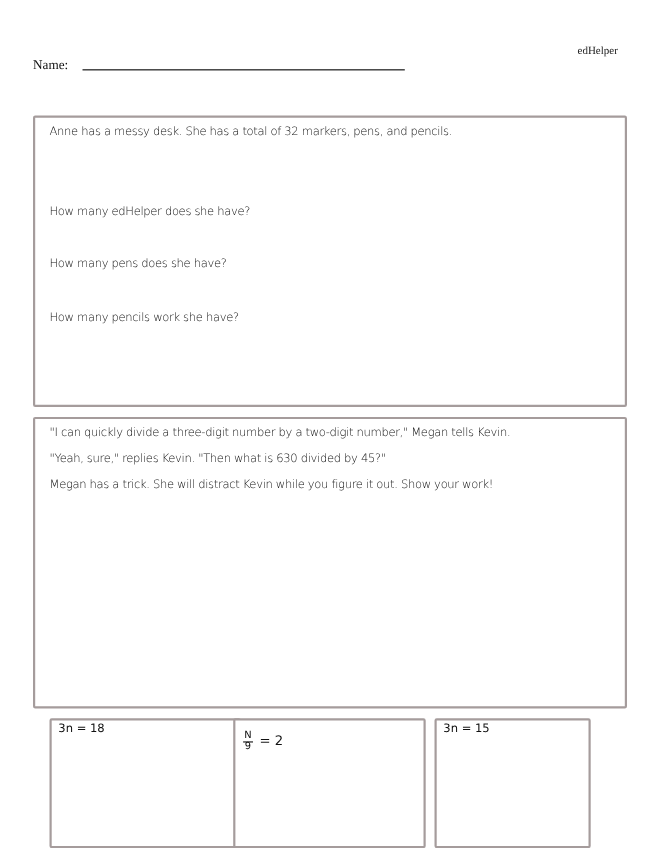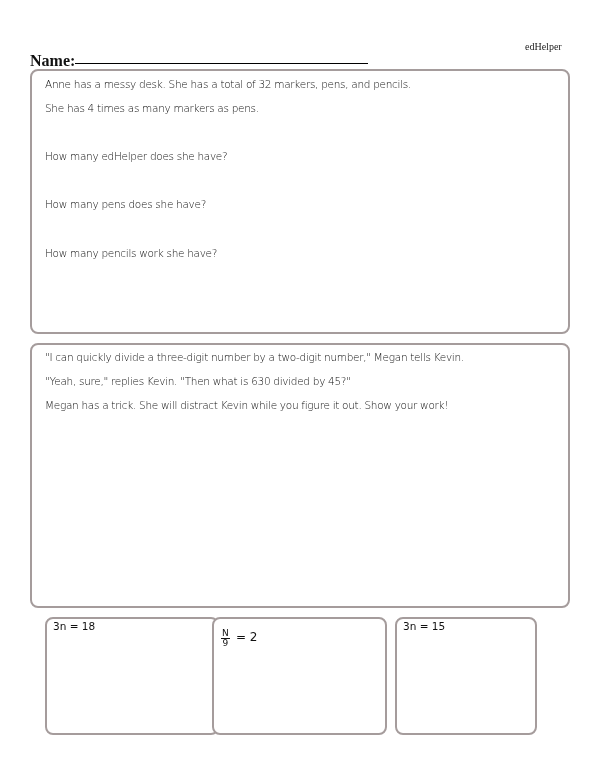--- a/index.html
+++ b/index.html
@@ -1,37 +1,36 @@
 <!DOCTYPE html>
 <html><head>
 <meta charset="utf-8">
 <style>
   html, body { margin:0; padding:0; background:#ffffff; }
   body { width:600px; height:776px; position:relative; overflow:hidden; font-family:"DejaVu Sans", sans-serif; color:#111; }
   .brand { position:absolute; left:525px; top:41px; font-family:"Liberation Serif", serif; font-size:10px; color:#222; }
-  .name-row { position:absolute; left:30px; top:52px; font-family:"Liberation Serif", serif; font-weight:bold; font-size:16px; }
+  .name-row { position:absolute; left:30px; top:52px; font-family:"Liberation Serif", serif; font-weight:normal; font-size:12px; }
   .name-line { position:absolute; left:75px; top:63px; width:293px; border-bottom:1px solid #000; height:0; }
-  .box { position:absolute; border:2px solid #a59c9c; border-radius:8px; box-sizing:border-box; background:#fff; }
+  .box { position:absolute; border:2px solid #a59c9c; border-radius:2px; box-sizing:border-box; background:#fff;margin-top:36px; }
   .line { position:absolute; font-size:10.5px; letter-spacing:-0.3px; white-space:nowrap; font-weight:300; color:#111; }
   .eq { position:absolute; font-size:10.5px; white-space:nowrap; color:#111; }
   .frac { position:absolute; display:inline-block; text-align:center; font-size:9px; line-height:9px; }
   .frac .num { display:block; padding:0 1px; border-bottom:1px solid #111; }
   .frac .den { display:block; padding:0 1px; }
   .eq2 { position:absolute; font-size:12px; }
 </style>
 </head>
 <body>
 
 <div class="brand">edHelper</div>
 <div class="name-row">Name:</div>
 <div class="name-line"></div>
 
 <div class="box" style="left:30px; top:69px; width:540px; height:265px;">
   <div class="line" style="left:13px; top:7px;">Anne has a messy desk.  She has a total of 32 markers, pens, and pencils.</div>
-  <div class="line" style="left:13px; top:31px;">She has 4 times as many markers as pens.</div>
   <div class="line" style="left:13px; top:79px;">How many edHelper does she have?</div>
   <div class="line" style="left:13px; top:127px;">How many pens does she have?</div>
   <div class="line" style="left:13px; top:176px;">How many pencils work she have?</div>
 </div>
 
 <div class="box" style="left:30px; top:343px; width:540px; height:265px;">
   <div class="line" style="left:13px; top:6px;">"I can quickly divide a three-digit number by a two-digit number," Megan tells Kevin.</div>
   <div class="line" style="left:13px; top:30px;">"Yeah, sure," replies Kevin.  "Then what is 630 divided by 45?"</div>
   <div class="line" style="left:13px; top:54px;">Megan has a trick.  She will distract Kevin while you figure it out.  Show your work!</div>
 </div>

